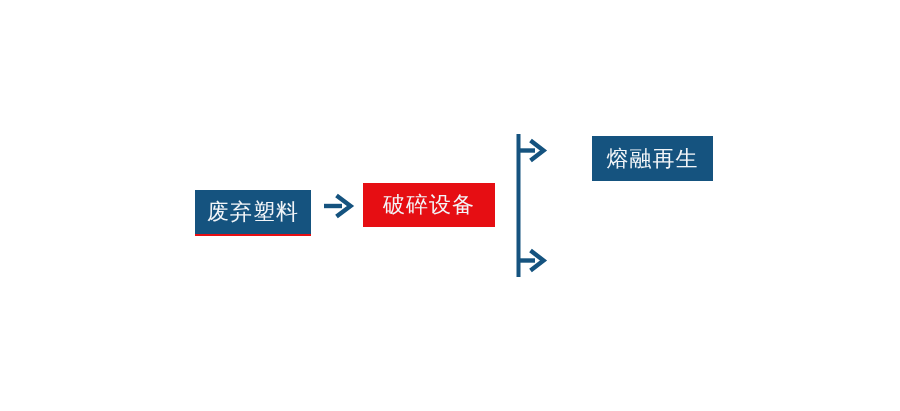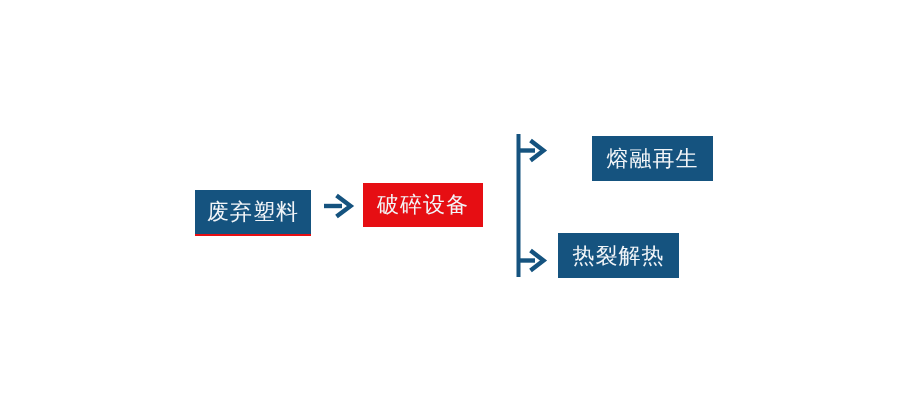--- a/index.html
+++ b/index.html
@@ -33,21 +33,21 @@
     line-height: 1;
     white-space: nowrap;
   }
   .node-blue { background: var(--node-blue, #15537f); }
   .node-red  { background: var(--node-red,  #e60e13); }
   .n-waste {
     left: 195px; top: 181px; width: 116px; height: 46px;
     border-bottom: 2px solid var(--underline-red, #e60e13);
     margin-top: 9px;
   }
-  .n-crush { left: 363px; top: 183px; width: 120px; height: 44px; }
+  .n-crush { left: 363px; top: 183px; width: 132px; height: 44px; }
   .n-melt  { left: 564px; top: 136px; width: 121px; height: 45px; margin-left: 28px; }
   .n-pyro  { left: 558px; top: 233px; width: 121px; height: 45px; }
 </style>
 </head>
 <body>
 
 <div class="canvas">
 
   <svg class="connectors" width="900" height="411" viewBox="0 0 900 411" stroke="#15537f" fill="none" stroke-width="4.4" stroke-linecap="butt" stroke-linejoin="miter">
     <g>
@@ -72,17 +72,14 @@
   </div>
 
   <div class="node node-red n-crush">
     <span>破碎设备</span>
   </div>
 
   <div class="node node-blue n-melt">
     <span>熔融再生</span>
   </div>
 
-  <div class="node node-blue n-pyro">
-    <span>热裂解热</span>
-  </div>
 
 </div>
 
 </body></html>

